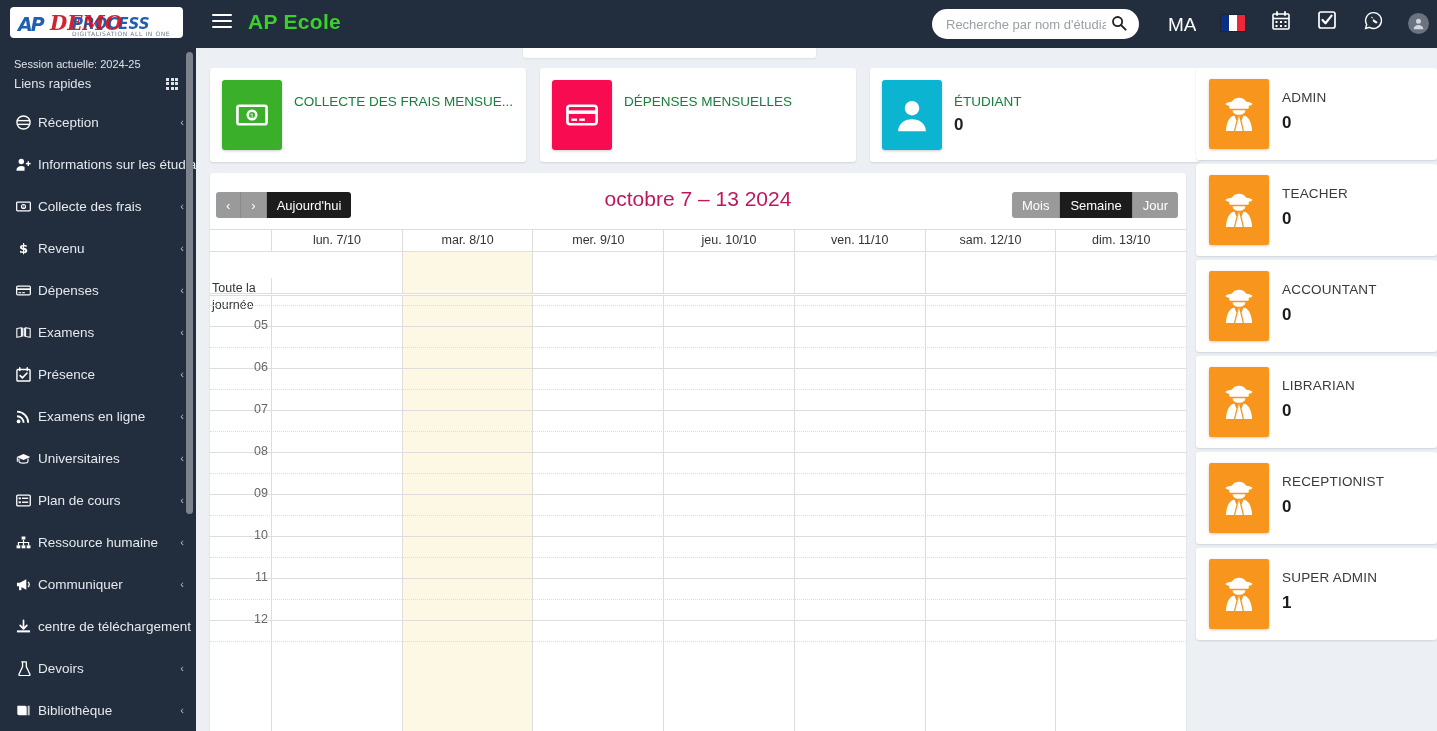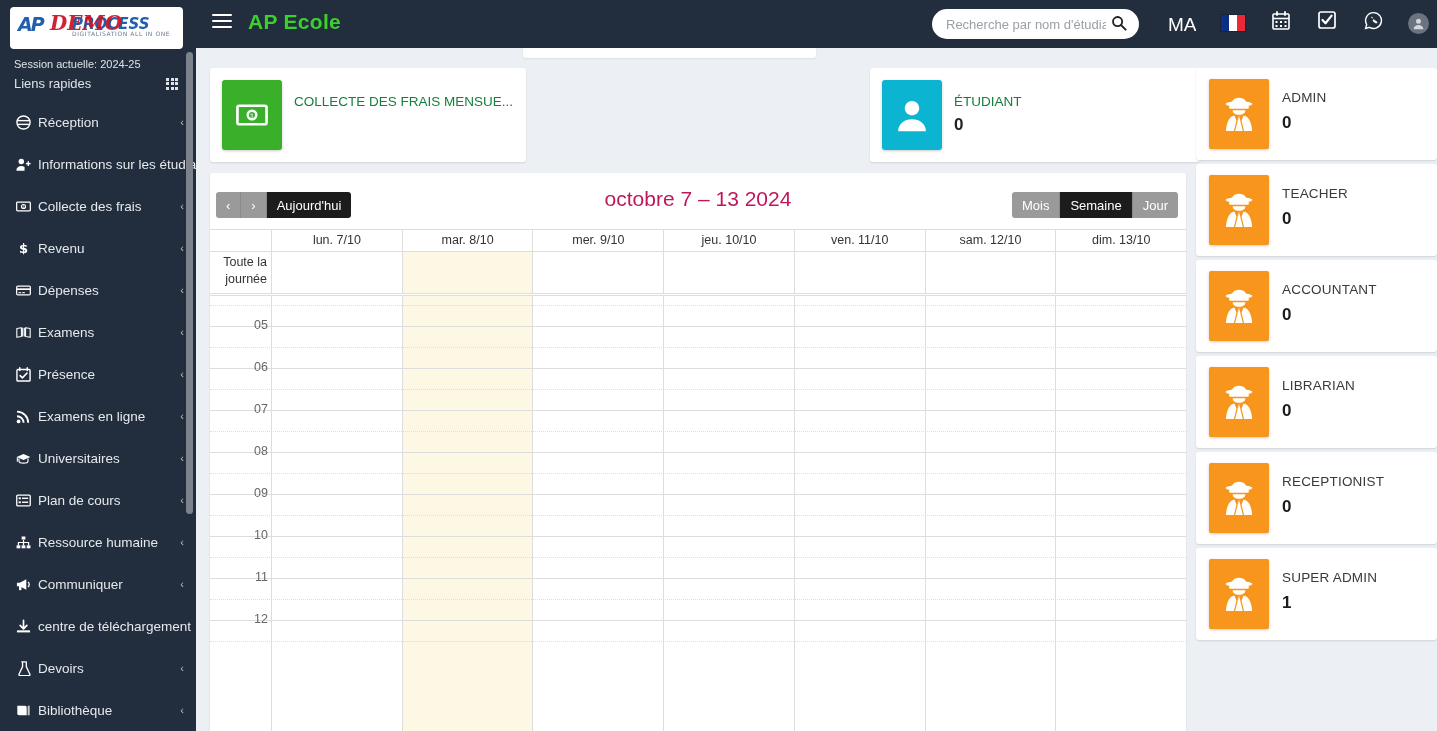--- a/index.html
+++ b/index.html
@@ -8,21 +8,21 @@
     overflow: hidden;
     font-family: "Liberation Sans", sans-serif;
     background: #ecf0f5;
   }
   
   #topbar {
     position: absolute; top: 0; left: 0; width: 1437px; height: 48px;
     background: #222d3d; z-index: 40;
   }
   #logo-box {
-    position: absolute; left: 10px; top: 7px; width: 173px; height: 42px;
+    position: absolute; left: 10px; top: 7px; width: 173px; height: 31px;
     background: #ffffff; border-radius: 4px; overflow: hidden;
   }
   #logo-inner { position: relative; width: 100%; height: 100%; }
   #logo-ap {
     position: absolute; left: 8px; top: 6px;
     font-family: "DejaVu Sans", sans-serif;
     font-weight: bold; font-size: 19px; font-style: italic;
     color: #1f5fae; letter-spacing: -2px;
   }
   #logo-process {
@@ -173,22 +173,23 @@
   #cal-head-row { display: flex; border-top: 1px solid #ddd; height: 22px; }
   #cal-head-row .gut { width: 62px; flex: none; border-right: 1px solid #ddd; }
   #cal-head-row .dcol {
     flex: 1; text-align: center; font-size: 12.5px; color: #333;
     border-right: 1px solid #ddd; line-height: 21px;
   }
   #cal-head-row .dcol:last-child { border-right: none; }
   #allday-row { display: flex; border-top: 1px solid #ddd; height: 42px; }
   #allday-row .gut {
     width: 62px; flex: none; border-right: 1px solid #ddd;
-    font-size: 12.5px; color: #333; text-align: right; padding: 2px 4px 0 2px;
+    font-size: 12.5px; color: #333; padding: 2px 4px 0 2px;
     line-height: 17px;
+    margin-top: 26px;
   }
   #allday-row .dcol { flex: 1; border-right: 1px solid #ddd; }
   #allday-row .dcol:last-child { border-right: none; }
   .today-col { background: #fcf8e3; }
   #cal-grid {
     position: relative; border-top: 3px double #ddd; height: 460px; overflow: hidden;
   }
   #cal-cols { position: absolute; inset: 0; display: flex; }
   #cal-cols .gut { width: 62px; flex: none; border-right: 1px solid #ddd; }
   #cal-cols .dcol { flex: 1; border-right: 1px solid #ddd; }
@@ -493,20 +494,33 @@
           <svg width="32" height="32" viewBox="0 0 18 12">
             <rect x="0.8" y="0.8" width="16.4" height="10.4" rx="1" fill="none" stroke="#fff" stroke-width="1.5"></rect>
             <circle cx="9" cy="6" r="2.4" fill="none" stroke="#fff" stroke-width="1.4"></circle>
             <text x="9" y="8" font-size="4" fill="#fff" text-anchor="middle" font-family="DejaVu Sans">1</text>
           </svg>
         </div>
         <div class="stat-text">
           <div class="stat-title" style="max-width:220px">COLLECTE DES FRAIS MENSUE...</div>
         </div>
       </div>
+      <div class="stat-card" style="left: 330px; width: 316px;">
+        <div class="stat-ico" style="background:#f90b52">
+          <svg width="32" height="32" viewBox="0 0 18 12">
+            <rect x="0.8" y="0.8" width="16.4" height="10.4" rx="1.4" fill="none" stroke="#fff" stroke-width="1.5"></rect>
+            <rect x="0.8" y="3.4" width="16.4" height="2" fill="#fff"></rect>
+            <rect x="3" y="8" width="3.2" height="1.3" fill="#fff"></rect>
+            <rect x="7.4" y="8" width="3.2" height="1.3" fill="#fff"></rect>
+          </svg>
+        </div>
+        <div class="stat-text">
+          <div class="stat-title" style="max-width:220px">DÉPENSES MENSUELLES</div>
+        </div>
+      </div>
       <div class="stat-card" style="left: 660px; width: 330px;">
         <div class="stat-ico" style="background:#0bb5d1">
           <svg width="34" height="34" viewBox="0 0 26 30">
             <circle cx="13" cy="9" r="6.4" fill="#fff"></circle>
             <path d="M0.8 29.4c0-6.7 5.5-10.6 12.2-10.6s12.2 3.9 12.2 10.6z" fill="#fff"></path>
           </svg>
         </div>
         <div class="stat-text">
           <div class="stat-title" style="max-width:234px">ÉTUDIANT</div>
           <div class="stat-val">0</div>

